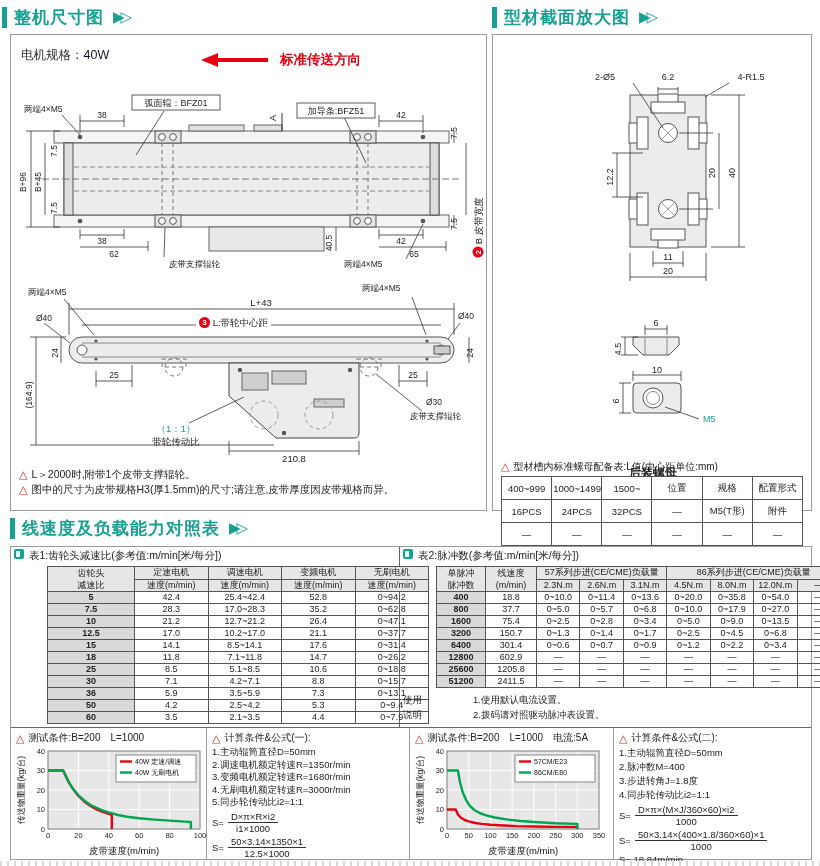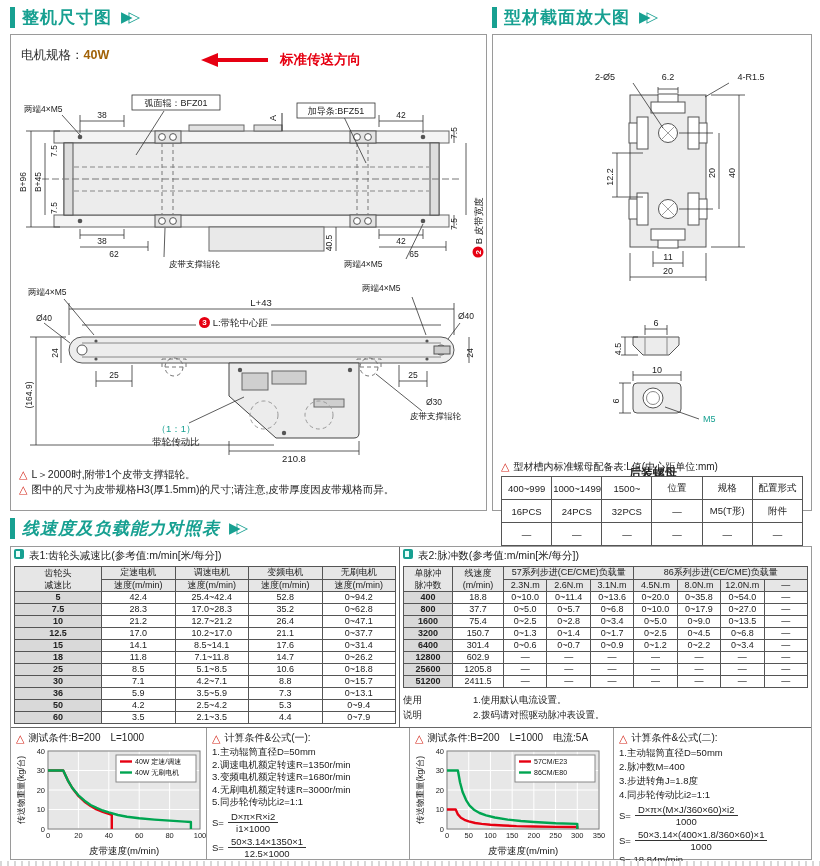--- a/index.html
+++ b/index.html
@@ -12,21 +12,21 @@
   .sec-bar{width:5px;height:21px;background:#17A091;}
   .sec-title{font-size:17px;font-weight:bold;color:#17A091;letter-spacing:1px;}
   .sec-arrow{color:#17A091;font-size:15px;font-weight:bold;letter-spacing:-4px;padding-left:2px;}
   
   .box{position:absolute;border:1px solid #9a9a9a;background:#fff;box-sizing:border-box;}
   #box-dim{left:10px;top:34px;width:477px;height:477px;}
   #box-profile{left:492px;top:34px;width:320px;height:477px;}
   #box-speed{left:10px;top:546px;width:802px;height:314px;}
   
   .motor-spec{position:absolute;left:10px;top:12px;font-size:12.5px;color:#333;}
-  .motor-spec b{color:#a16207;font-weight:bold;}
+  .motor-spec b{color:#0f172a;font-weight:normal;}
   .dir-arrow{position:absolute;left:190px;top:16px;display:flex;align-items:center;color:#E60012;font-weight:bold;font-size:13.5px;}
   .dir-arrow .head{width:0;height:0;border-top:7px solid transparent;border-bottom:7px solid transparent;border-right:17px solid #E60012;}
   .dir-arrow .shaft{width:50px;height:4px;background:#E60012;margin-right:12px;}
   svg text{font-family:"Liberation Sans","DejaVu Sans",sans-serif;}
   .overlay{position:absolute;font-size:9.5px;color:#222;white-space:nowrap;}
   .badge{display:inline-block;width:11px;height:11px;border-radius:50%;background:#E60012;color:#fff;
          font-size:8px;line-height:11px;text-align:center;font-weight:bold;vertical-align:1px;}
   .teal{color:#17A091;}
   .note-line{display:flex;align-items:flex-start;gap:4px;font-size:10.5px;line-height:15px;color:#222;}
   .warn{color:#D42A1E;font-weight:bold;font-size:11px;line-height:14px;}
@@ -35,21 +35,21 @@
   .nut-note{position:absolute;left:8px;top:424px;}
   .nut-table{position:absolute;left:8px;top:441px;width:302px;border-collapse:collapse;table-layout:fixed;}
   .nut-table th,.nut-table td{border:1px solid #555;font-size:9.5px;font-weight:normal;text-align:center;height:20px;background:#fff;color:#222;}
   
   .t-row{position:absolute;left:0;top:0;width:800px;height:180px;display:flex;}
   #t1-area{width:389px;border-right:1px solid #666;box-sizing:border-box;padding:2px 3px;}
   #t2-area{flex:1;box-sizing:border-box;padding:2px 3px;}
   .tbl-title{display:flex;gap:5px;font-size:10.5px;height:17px;color:#222;}
   .tbl-icon{width:10px;height:10px;background:#17A091;border-radius:2px;position:relative;flex:0 0 auto;}
   .tbl-icon:after{content:"";position:absolute;left:2px;top:2px;width:4px;height:6px;background:#e8fffb;}
-  .dtable{border-collapse:collapse;width:100%;table-layout:fixed;}
+  .dtable{border-collapse:collapse;width:100%;table-layout:fixed;margin-left:33px;}
   .dtable th,.dtable td{border:1px solid #555;font-size:9px;text-align:center;padding:0;
       height:11px;line-height:11px;white-space:nowrap;overflow:hidden;color:#222;}
   .dtable th{background:#e6e6e6;font-weight:normal;}
   .dtable th div{line-height:12px;}
   .dtable td.c0{background:#d9d9d9;font-weight:bold;}
   .usage{display:flex;gap:8px;margin-top:4px;font-size:9.5px;line-height:15px;}
   .usage .ulabel{width:26px;text-align:justify;}
   .usage .ucol{flex:1;margin-left:36px;}
   .panels{position:absolute;left:0;top:180px;width:800px;height:132px;border-top:1px solid #666;display:flex;}
   .panel{box-sizing:border-box;border-right:1px solid #999;padding:3px 5px;position:relative;}
@@ -60,21 +60,21 @@
   .frac{display:inline-flex;flex-direction:column;text-align:center;}
   .frac .num{border-bottom:1px solid #333;padding:0 3px;line-height:11px;}
   .frac .den{padding:0 3px;line-height:11px;}
   .presult{font-size:9.5px;margin-top:2px;color:#222;}
   .film-edge{position:absolute;left:0;top:861px;width:820px;height:5px;
      background:repeating-linear-gradient(90deg,#d8d8d8 0 2px,#fff 2px 7px);}
 </style>
 </head>
 <body>
 
-<div class="sec-h" style="left:10px;top:5px;">
+<div class="sec-h" style="left:2px;top:5px;">
   <span class="sec-bar"></span>
   <span class="sec-title">整机尺寸图</span>
   <span class="sec-arrow"><span>▶</span><span>▷</span></span>
 </div>
 <div class="sec-h" style="left:492px;top:5px;">
   <span class="sec-bar"></span>
   <span class="sec-title">型材截面放大图</span>
   <span class="sec-arrow"><span>▶</span><span>▷</span></span>
 </div>
 
@@ -416,21 +416,21 @@
           <td>—</td>
           <td>—</td>
           <td>—</td>
           <td>—</td>
           <td>—</td>
         </tr>
       </tbody>
   </table>
 </div>
 
-<div class="sec-h" style="left:10px;top:516px;font-style:italic;">
+<div class="sec-h" style="left:10px;top:516px;">
   <span class="sec-bar"></span>
   <span class="sec-title">线速度及负载能力对照表</span>
   <span class="sec-arrow"><span>▶</span><span>▷</span></span>
 </div>
 
 <div class="box" id="box-speed">
   <div class="t-row">
 
     <div id="t1-area">
       <div class="tbl-title">

